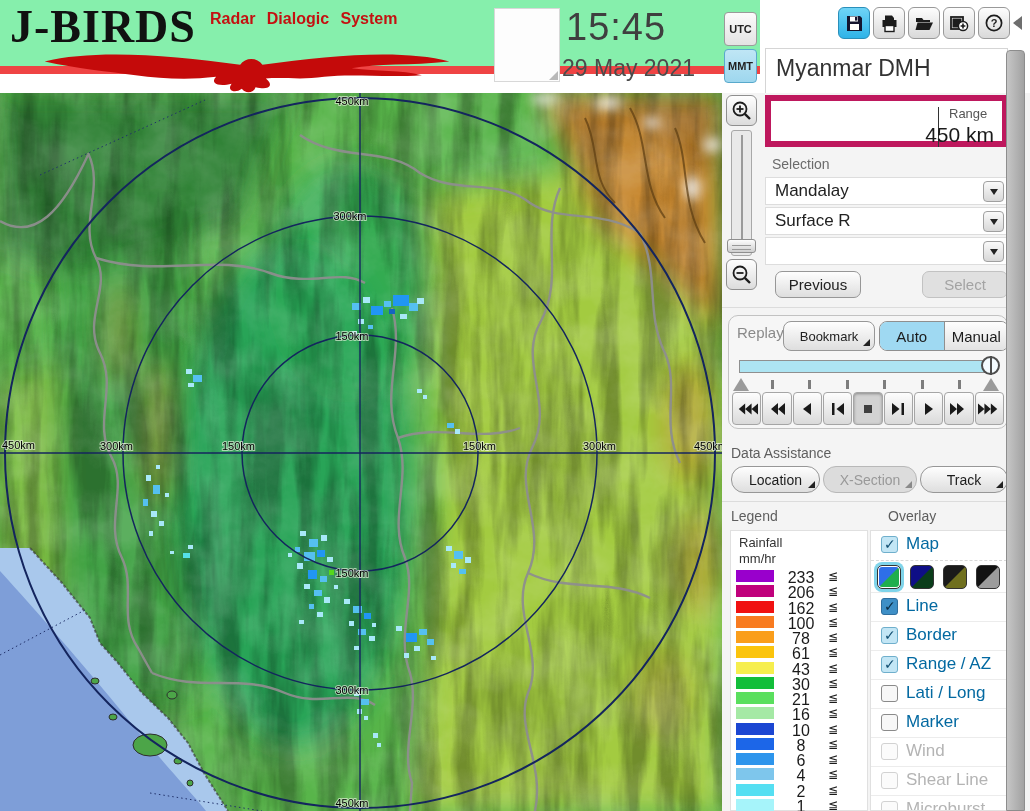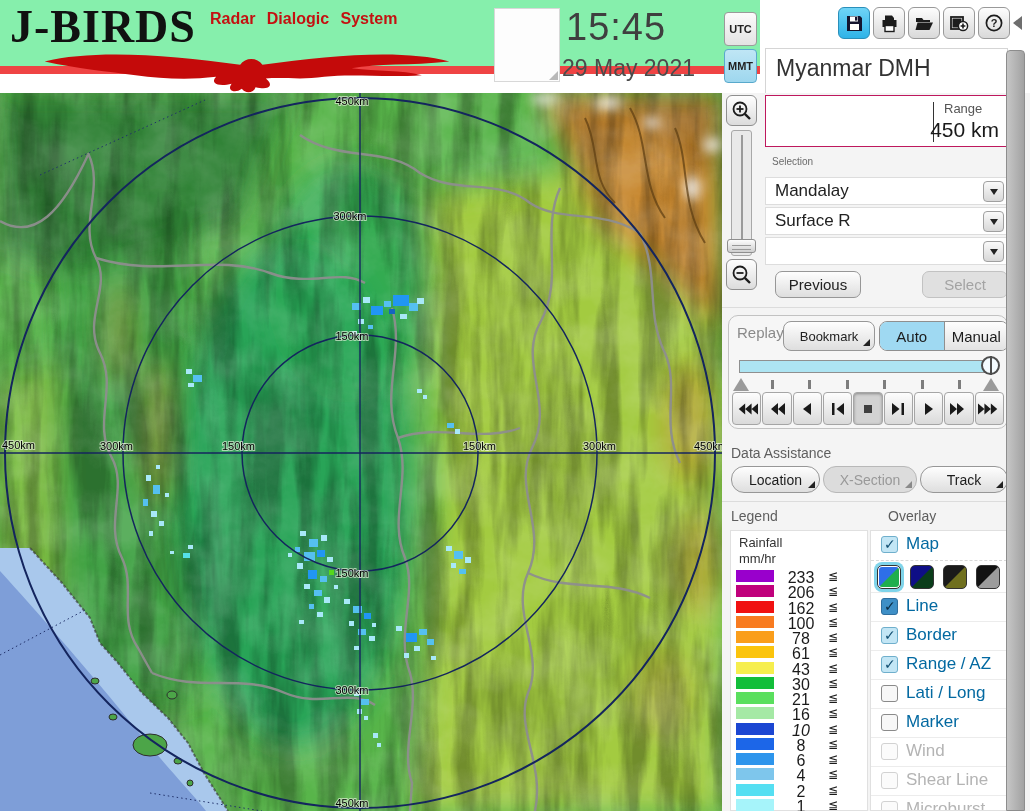--- a/index.html
+++ b/index.html
@@ -51,25 +51,25 @@
   .zoom-in{top:2px;} .zoom-out{top:166px;}
   .zoom-track{position:absolute;left:9px;top:37px;width:21px;height:126px;background:#e9e9e9;
               border:1px solid #a8a8a8;border-radius:3px;}
   .zoom-track .rail{position:absolute;left:9px;top:4px;width:2px;height:104px;background:#9a9a9a;}
   .zoom-handle{position:absolute;left:5px;top:146px;width:29px;height:14px;border:1px solid #8f8f8f;border-radius:3px;
                background:linear-gradient(#fcfcfc,#cfcfcf);}
   .zoom-handle::after{content:"";position:absolute;left:4px;right:4px;top:5px;height:3px;
                border-top:1px solid #999;border-bottom:1px solid #999;}
 
   
-  .range-box{position:absolute;left:43px;top:2px;width:243px;height:52px;background:#fff;border:1px solid #be185d;}
+  .range-box{position:absolute;left:43px;top:2px;width:243px;height:52px;background:#fff;border:6px solid #be185d;}
   .range-div{position:absolute;left:167px;top:6px;width:1px;height:40px;background:#333;}
   .range-label{position:absolute;left:178px;top:5px;font-size:13px;color:#555;}
   .range-value{position:absolute;right:8px;top:22px;font-size:21px;color:#1a1a1a;}
-  .sec-label{position:absolute;font-size:10px;color:#6b6b6b;}
+  .sec-label{position:absolute;font-size:14px;color:#6b6b6b;}
   .dd{position:absolute;left:43px;width:243px;height:28px;background:#fff;border:1px solid #ddd;}
   .dd .val{position:absolute;left:9px;top:3px;font-size:17px;color:#222;}
   .dd .btn{position:absolute;right:3px;top:3px;width:21px;height:21px;border:1px solid #a0a0a0;border-radius:4px;
            background:linear-gradient(#fafafa,#d8d8d8);display:flex;align-items:center;justify-content:center;}
   .caret{width:0;height:0;border-left:4px solid transparent;border-right:4px solid transparent;border-top:6px solid #222;}
   .pbtn{position:absolute;height:27px;border:1px solid #979797;border-radius:7px;font-size:15px;color:#222;
         background:linear-gradient(#fefefe,#dedede);display:flex;align-items:center;justify-content:center;}
   .pbtn.disabled{background:#e0e0e0;border-color:#c2c2c2;color:#a3a3a3;}
   .hsep{position:absolute;left:0;width:286px;height:1px;background:#dcdcdc;}
 
@@ -607,21 +607,21 @@
           <div class="lg-row" style="top: 160px;">
             <div class="lg-sw" style="background: rgb(90, 223, 94);"></div>
             <div class="lg-val">21</div>
             <div class="lg-le">≦</div>
           </div>
           <div class="lg-row" style="top: 175.25px;">
             <div class="lg-sw" style="background: rgb(165, 233, 165);"></div>
             <div class="lg-val">16</div>
             <div class="lg-le">≦</div>
           </div>
-          <div class="lg-row" style="top: 190.5px; font-style: italic;">
+          <div class="lg-row" style="top: 190.5px;">
             <div class="lg-sw" style="background: rgb(27, 70, 210);"></div>
             <div class="lg-val">10</div>
             <div class="lg-le">≦</div>
           </div>
           <div class="lg-row" style="top: 205.75px;">
             <div class="lg-sw" style="background: rgb(28, 102, 232);"></div>
             <div class="lg-val">8</div>
             <div class="lg-le">≦</div>
           </div>
           <div class="lg-row" style="top: 221px;">

